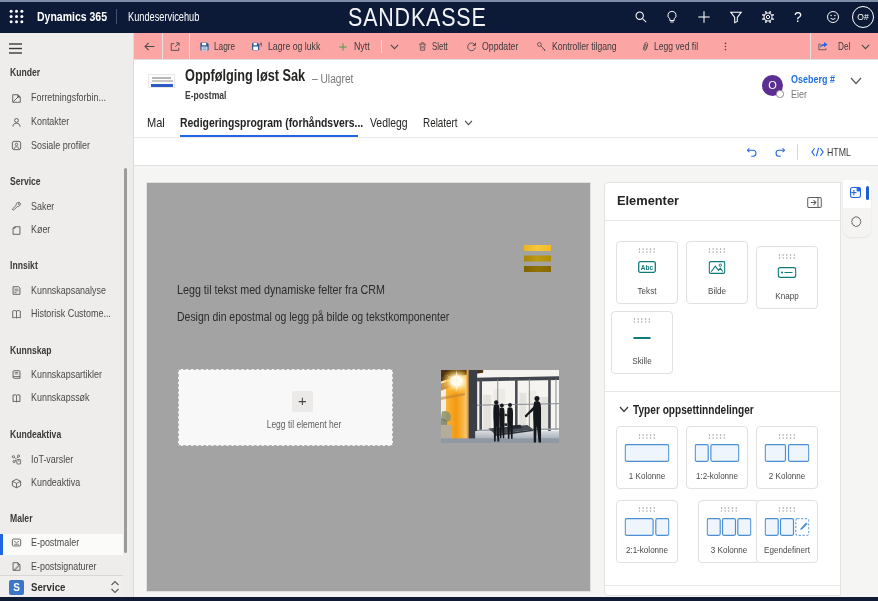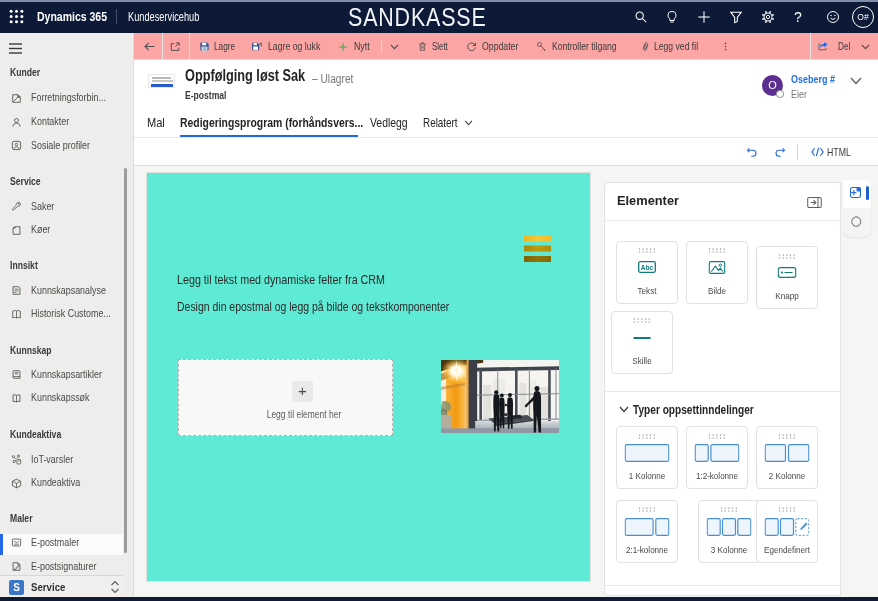--- a/index.html
+++ b/index.html
@@ -46,21 +46,21 @@
 #ownavatar { left:628px; top:15px; width:21px; height:21px; background:#5c2e91; border-radius:50%; color:#fff; font-size:11px; text-align:center; line-height:21px; }
 #ownbadge { left:642px; top:30px; width:7.5px; height:7.5px; background:#fff; border:1.2px solid #8a8886; border-radius:50%; }
 #ownname { left:657px; top:13px; font-size:11.5px; font-weight:bold; color:#2270e0; transform-origin:left center; transform:scaleX(0.78); }
 #ownrole { left:657px; top:28px; font-size:10.5px; color:#797775; transform-origin:left center; transform:scaleX(0.85); }
 #ownchev { left:716px; top:17px; }
 .tab { position:absolute; top:50px; height:25px; line-height:25px; font-size:13px; color:#252423; transform-origin:left center; }
 #tabul { left:45.8px; top:75px; width:178.4px; height:2.5px; background:#2266e3; }
 #tbsep1 { left:0; top:77px; width:744px; height:1px; background:#edebe9; }
 
 
-#canvas { left:146px; top:172px; width:445px; height:410px; background:#5eead4; border:1px solid #e3e1df; }
+#canvas { left:146px; top:182px; width:445px; height:410px; background:#a3a3a3; border:1px solid #e3e1df; }
 #logo { left:377px; top:62px; width:27px; height:27px; }
 .ctext { position:absolute; left:29.8px; font-size:13px; color:#2b2b2b; transform-origin:left center; transform:scaleX(0.825); }
 #cbtn { left:31px; top:150px; width:379.5px; height:23.5px; background:#1544ad; border-radius:3px; color:#fff; font-size:12.5px; font-weight:bold; text-align:center; line-height:24px; }
 #cbtn span { display:inline-block; transform:scaleX(0.75); padding-left:5px; }
 #dashbox { left:31px; top:186px; width:215px; height:76.5px; border:1px dashed #b3b1af; background:#f9f8f8; }
 #plusbtn { left:113px; top:20.5px; width:21px; height:21px; background:#eceae8; border-radius:2px; color:#4a4947; font-size:15px; line-height:20px; text-align:center; font-weight:400; }
 #dashtxt { left:18px; top:49px; width:214px; text-align:center; font-size:10px; color:#605e5c; transform:scaleX(0.85); }
 #photo { left:294px; top:187px; width:118px; height:73px; }
 
 

